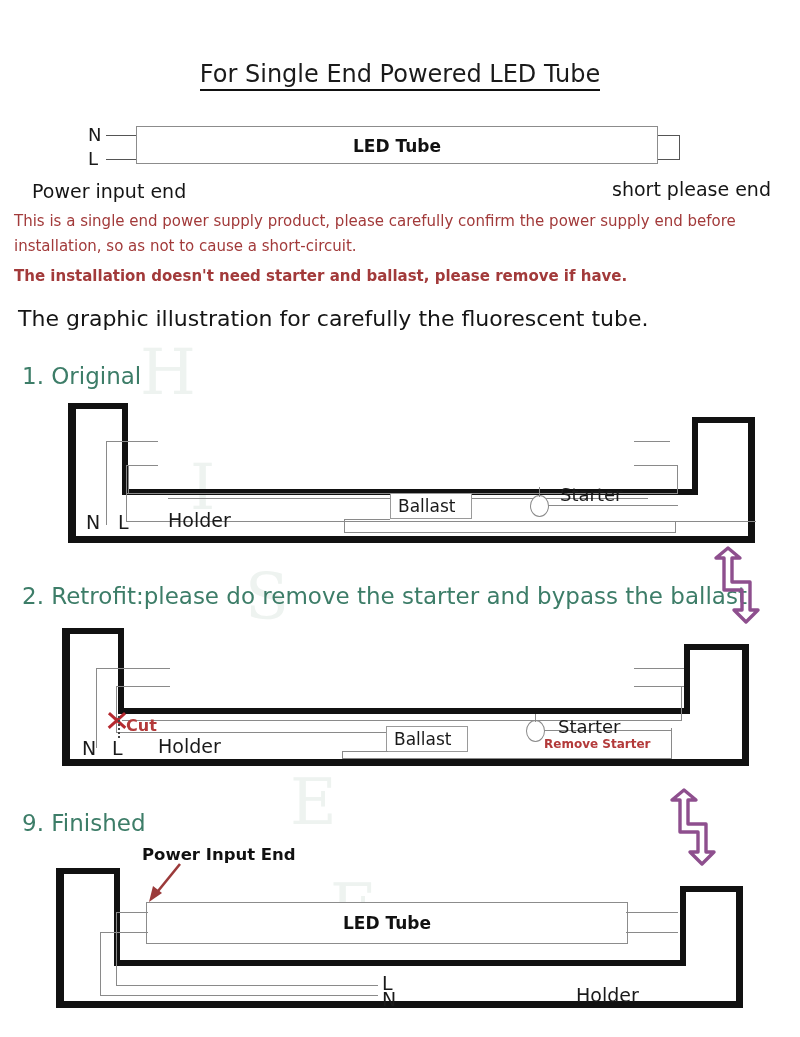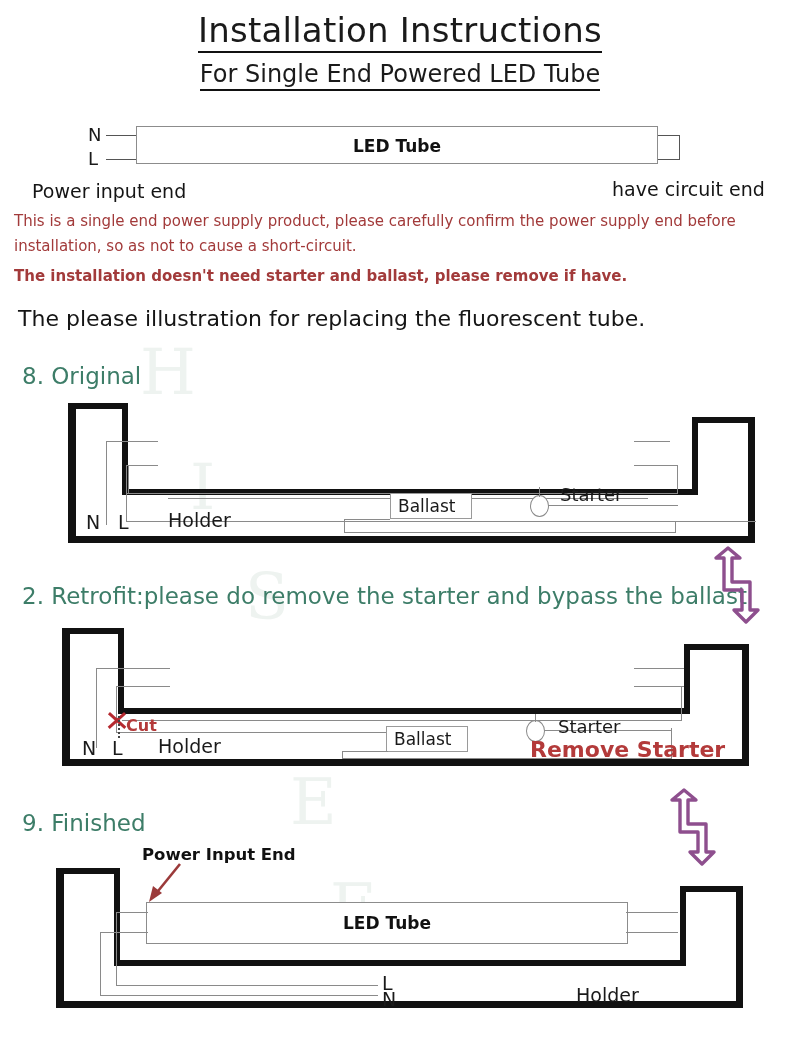--- a/index.html
+++ b/index.html
@@ -196,23 +196,20 @@
 <body>
 
 <div class="page">
 
   <div class="watermark" style="left:140px; top:340px;">H</div>
   <div class="watermark" style="left:190px; top:455px;">I</div>
   <div class="watermark" style="left:245px; top:565px;">S</div>
   <div class="watermark" style="left:290px; top:770px;">E</div>
   <div class="watermark" style="left:330px; top:875px;">E</div>
 
-  <div class="title-main">
-    <span>Installation Instructions</span>
-  </div>
   <div class="title-sub">
     <span>For Single End Powered LED Tube</span>
   </div>
 
   <div class="diagram" id="fig-top">
 
     <div class="lbl" style="left:88px; top:6px; font-size:18px;">N</div>
     <div class="lbl" style="left:88px; top:30px; font-size:18px;">L</div>
 
     <div class="wire wire-h" style="left:106px; top:17px; width:30px; background:#555;"></div>
@@ -220,27 +217,27 @@
 
     <div class="tube-body" style="left:136px; top:8px; width:522px; height:38px;">
       <div class="tube-label" style="top:9px;">LED Tube</div>
     </div>
 
     <div class="wire wire-h" style="left:658px; top:17px; width:22px; background:#555;"></div>
     <div class="wire wire-h" style="left:658px; top:41px; width:22px; background:#555;"></div>
     <div class="wire wire-v" style="left:679px; top:17px; height:24px; width:1px; background:#555;"></div>
   </div>
   <div class="end-note" style="left:32px; top:180px;">Power input end</div>
-  <div class="end-note" style="left:612px; top:178px;">have circuit end</div>
+  <div class="end-note" style="left:612px; top:178px;">short please end</div>
 
   <div class="warn warn-1">This is a single end power supply product, please carefully confirm the power supply end before installation, so as not to cause a short-circuit.</div>
   <div class="warn warn-2">The installation doesn't need starter and ballast, please remove if have.</div>
-  <div class="lead">The please illustration for replacing the fluorescent tube.</div>
-
-  <div class="step-head" id="step1-head">8. Original</div>
+  <div class="lead">The graphic illustration for carefully the fluorescent tube.</div>
+
+  <div class="step-head" id="step1-head">1. Original</div>
 
   <div class="diagram" id="fig-1" style="left:68px; top:403px; width:690px; height:142px;">
 
     <div class="blk" style="left:0px;   top:0px;   width:8px;  height:139px;"></div>
     <div class="blk" style="left:0px;   top:0px;   width:60px; height:6px;"></div>
     <div class="blk" style="left:54px;  top:0px;   width:6px;  height:92px;"></div>
     <div class="blk" style="left:54px;  top:86px;  width:575px;height:6px;"></div>
     <div class="blk" style="left:624px; top:14px;  width:6px;  height:78px;"></div>
     <div class="blk" style="left:624px; top:14px;  width:62px; height:6px;"></div>
     <div class="blk" style="left:680px; top:14px;  width:7px;  height:125px;"></div>
@@ -324,21 +321,21 @@
 
     <div class="starter-dot" style="left:464px; top:92px;"></div>
     <div class="wire wire-v" style="left:473px; top:86px; height:8px;"></div>
     <div class="wire wire-h" style="left:482px; top:102px; width:128px;"></div>
     <div class="lbl" style="left:496px; top:88px; font-size:18px;">Starter</div>
 
     <div class="cut-x" style="left:44px; top:82px;"></div>
     <div class="dotline" style="left:56px; top:88px; height:22px;"></div>
     <div class="red-bold" style="left:64px; top:88px; font-size:16px;">Cut</div>
 
-    <div class="red-bold" style="left:468px; top:109px; font-size:22px;">Remove Starter</div>
+    <div class="red-bold" style="left:482px; top:109px; font-size:12px;">Remove Starter</div>
 
     <div class="lbl" style="left:20px; top:109px; font-size:19px;">N</div>
     <div class="lbl" style="left:50px; top:109px; font-size:19px;">L</div>
     <div class="lbl" style="left:96px; top:107px; font-size:19px;">Holder</div>
   </div>
 
   <svg class="overlay" style="left:668px; top:790px;" width="46" height="78" viewBox="0 0 46 78">
     <path d="M12 30 L12 10 L4 10 L16 0 L28 10 L20 10 L20 34 L38 34 L38 62 L46 62 L34 74 L22 62 L30 62 L30 42 L12 42 Z" fill="none" stroke="#8e4f8e" stroke-width="3.4" stroke-linejoin="round"></path>
   </svg>
 

